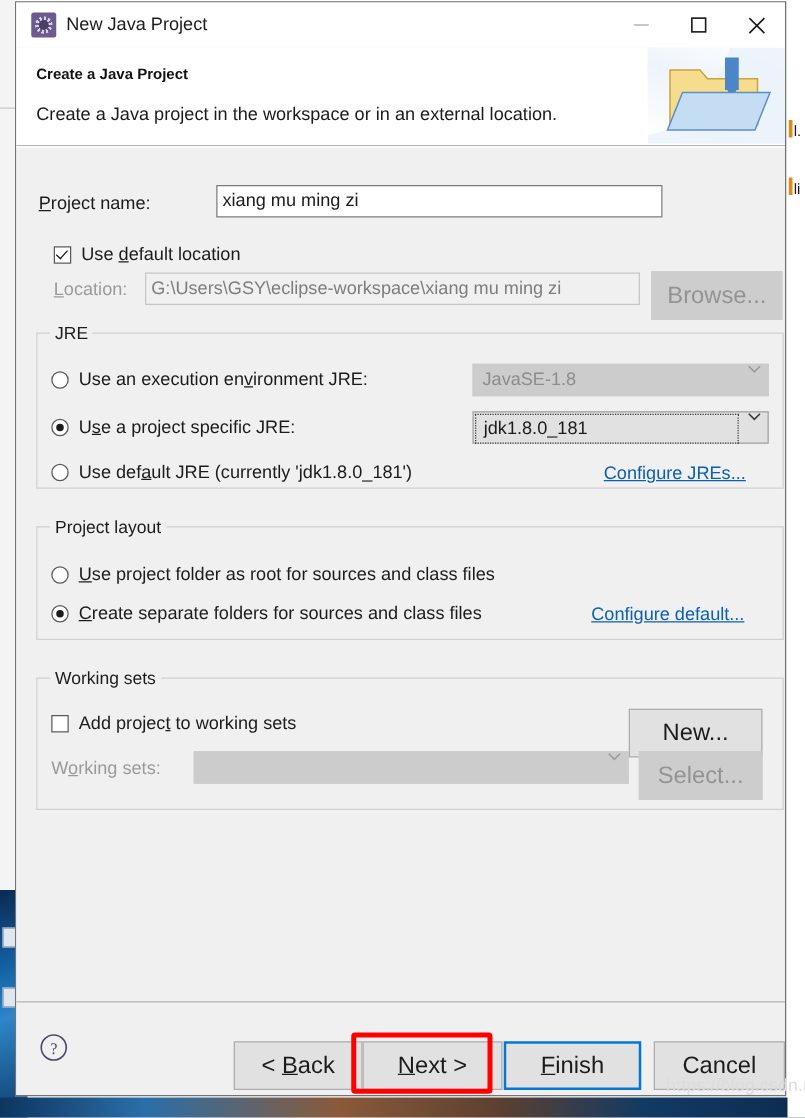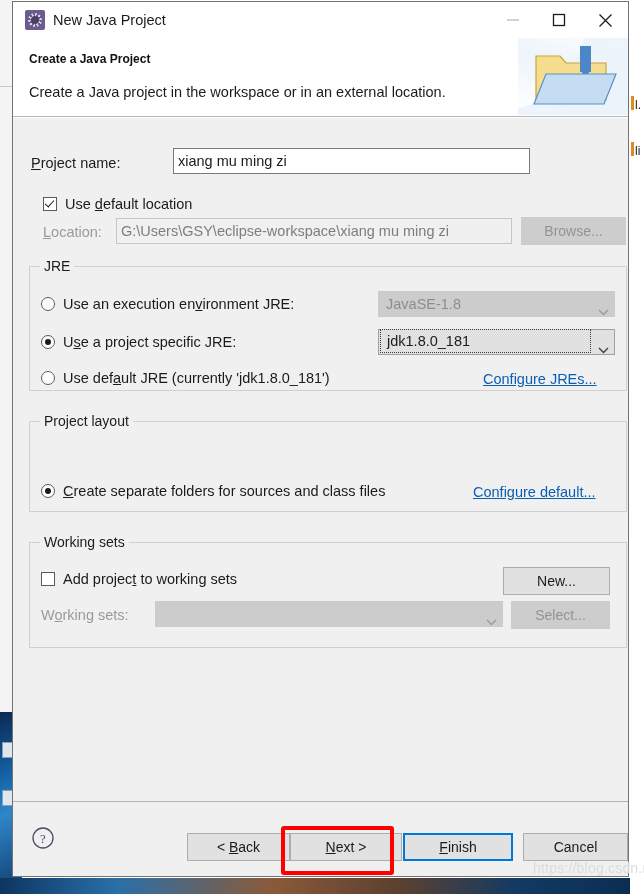--- a/index.html
+++ b/index.html
@@ -282,21 +282,21 @@
     font-size: 14px;
     color: #1b1b1b;
   }
 
   
   .combo {
     position: absolute;
     box-sizing: border-box;
     height: 26px;
     display: flex;
-    align-items: flex-end;
+    align-items: flex-start;
     font-size: 14.5px;
   }
   .combo.disabled {
     background: #cccccc;
     border: 1px solid #cccccc;
     color: #8d8d8d;
   }
   .combo.enabled {
     background: #e1e1e1;
     border: 1px solid #a0a0a0;
@@ -323,26 +323,26 @@
     flex: 0 0 auto;
   }
 
   
   .btn {
     position: absolute;
     box-sizing: border-box;
     background: #e1e1e1;
     border: 1px solid #adadad;
     font-family: "Liberation Sans", sans-serif;
-    font-size: 14px;
+    font-size: 19px;
     color: #1b1b1b;
     display: flex;
     align-items: center;
     justify-content: center;
-    height: 28px;
+    height: 39px;
   }
   .btn.disabled { color: #939393; background: #cdcdcd; border-color: #cdcdcd; }
   .btn.default-focus { border: 2px solid #0078d7; background: #e1e1e1; }
 
   .link {
     position: absolute;
     font-size: 14.5px;
     color: #0b5fb0;
     text-decoration: underline;
     white-space: nowrap;
@@ -496,20 +496,24 @@
       <div class="row" style="left:28px; top:252px; display:flex; align-items:center; gap:8px;text-align:center;">
         <span class="radio"></span>
         <span class="field-label">Use def<span class="ul">a</span>ult JRE (currently 'jdk1.8.0_181')</span>
       </div>
       <div class="link" style="left:470px; top:253px;">Configure JREs...</div>
 
       <div class="groupbox" style="left:16px; top:303px; width:598px; height:91px;">
         <div class="group-title">Project layout</div>
       </div>
 
+      <div class="row" style="left:28px; top:334px; display:flex; align-items:center; gap:8px;">
+        <span class="radio"></span>
+        <span class="field-label"><span class="ul">U</span>se project folder as root for sources and class files</span>
+      </div>
 
       <div class="row" style="left:28px; top:365px; display:flex; align-items:center; gap:8px;">
         <span class="radio selected"></span>
         <span class="field-label"><span class="ul">C</span>reate separate folders for sources and class files</span>
       </div>
       <div class="link" style="left:460px; top:366px;">Configure default...</div>
 
       <div class="groupbox" style="left:16px; top:424px; width:598px; height:106px;">
         <div class="group-title">Working sets</div>
       </div>

